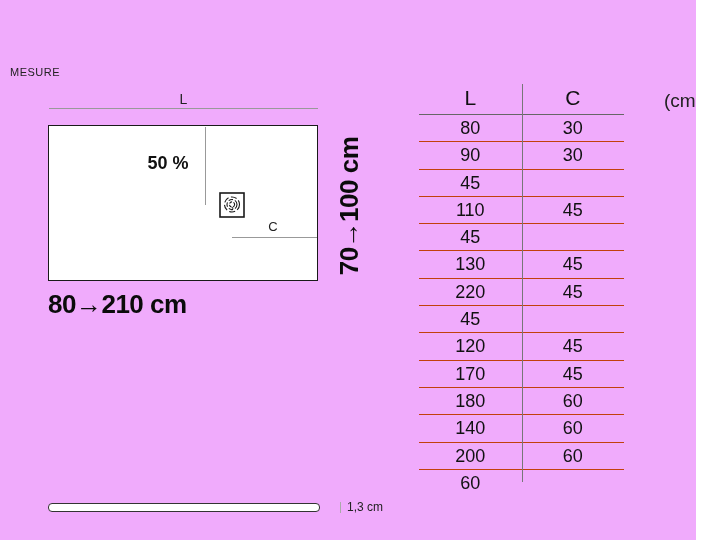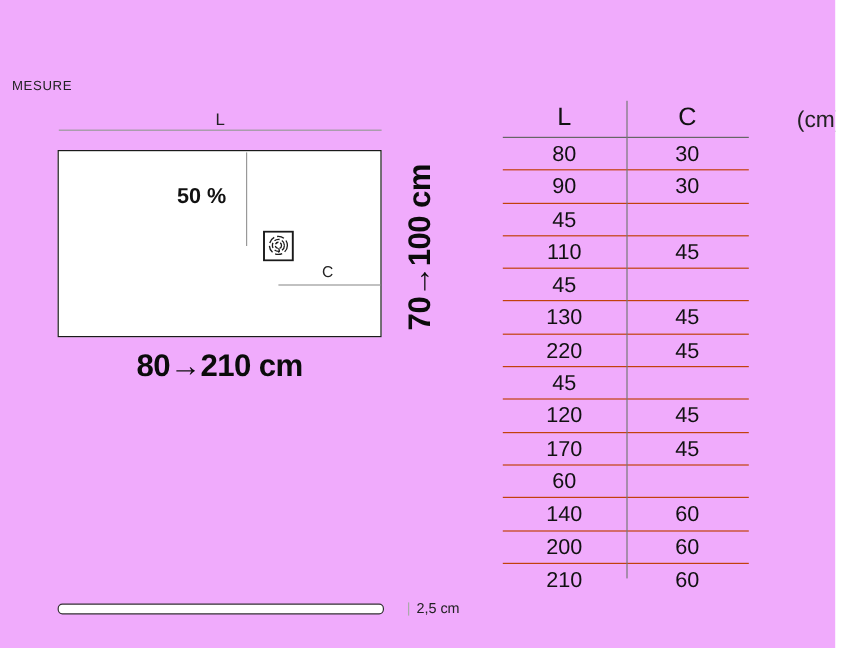--- a/index.html
+++ b/index.html
@@ -12,21 +12,21 @@
 
   
   .dim-l-label { position:absolute; left:49px; top:91px; width:269px; text-align:center; font-size:14px; color:#222; }
   .dim-l-line  { position:absolute; left:49px; top:108px; width:269px; height:1px; background:#999; }
   .tray-rect   { position:absolute; left:48px; top:125px; width:268px; height:154px; border:1.5px solid #1a1a1a; background:#fff; }
   .slope-line  { position:absolute; left:205px; top:127px; width:1px; height:78px; background:#999; }
   .slope-label { position:absolute; left:138px; top:153px; width:60px; text-align:center; font-size:18px; font-weight:bold; color:#111; }
   .drain       { position:absolute; left:219px; top:192px; }
   .dim-c-label { position:absolute; left:260px; top:219px; width:26px; text-align:center; font-size:13px; color:#222; }
   .dim-c-line  { position:absolute; left:232px; top:237px; width:85px; height:1px; background:#999; }
-  .range-l     { position:absolute; left:48px; top:289px; width:270px; text-align:center; font-size:26px; font-weight:bold; letter-spacing:-0.5px; color:#0b0b0b; }
+  .range-l     { position:absolute; left:48px; top:289px; width:270px; font-size:26px; font-weight:bold; letter-spacing:-0.5px; color:#0b0b0b; }
   .range-w     { position:absolute; left:259px; top:192px; width:180px; height:28px; line-height:28px; text-align:center;
                  font-size:26px; font-weight:bold; letter-spacing:-0.5px; color:#0b0b0b; transform:rotate(-90deg); }
 
   
   .size-table  { position:absolute; left:419px; top:84px; width:205px; }
   .thead       { display:flex; height:30px; border-bottom:1px solid #666; }
   .thead .cell { font-size:21px; line-height:28px; }
   .cell        { width:50%; text-align:center; color:#111; }
   .trow        { display:flex; height:26.3px; border-bottom:1px solid #c2410c; font-size:18px; }
   .trow:last-child { border-bottom:none; }
@@ -100,36 +100,36 @@
         </div>
         <div class="trow">
           <div class="cell">120</div>
           <div class="cell">45</div>
         </div>
         <div class="trow">
           <div class="cell">170</div>
           <div class="cell">45</div>
         </div>
         <div class="trow">
+          <div class="cell">180</div>
           <div class="cell">60</div>
         </div>
         <div class="trow">
           <div class="cell">140</div>
           <div class="cell">60</div>
         </div>
         <div class="trow">
           <div class="cell">200</div>
           <div class="cell">60</div>
         </div>
         <div class="trow">
-          <div class="cell">210</div>
           <div class="cell">60</div>
         </div>
       </div>
   </div>
   <div class="col-divider"></div>
   <div class="unit">(cm)</div>
 
   <div class="slab"></div>
   <div class="tick"></div>
-  <div class="thickness">2,5 cm</div>
+  <div class="thickness">1,3 cm</div>
 
 </div>
 
 </body></html>

